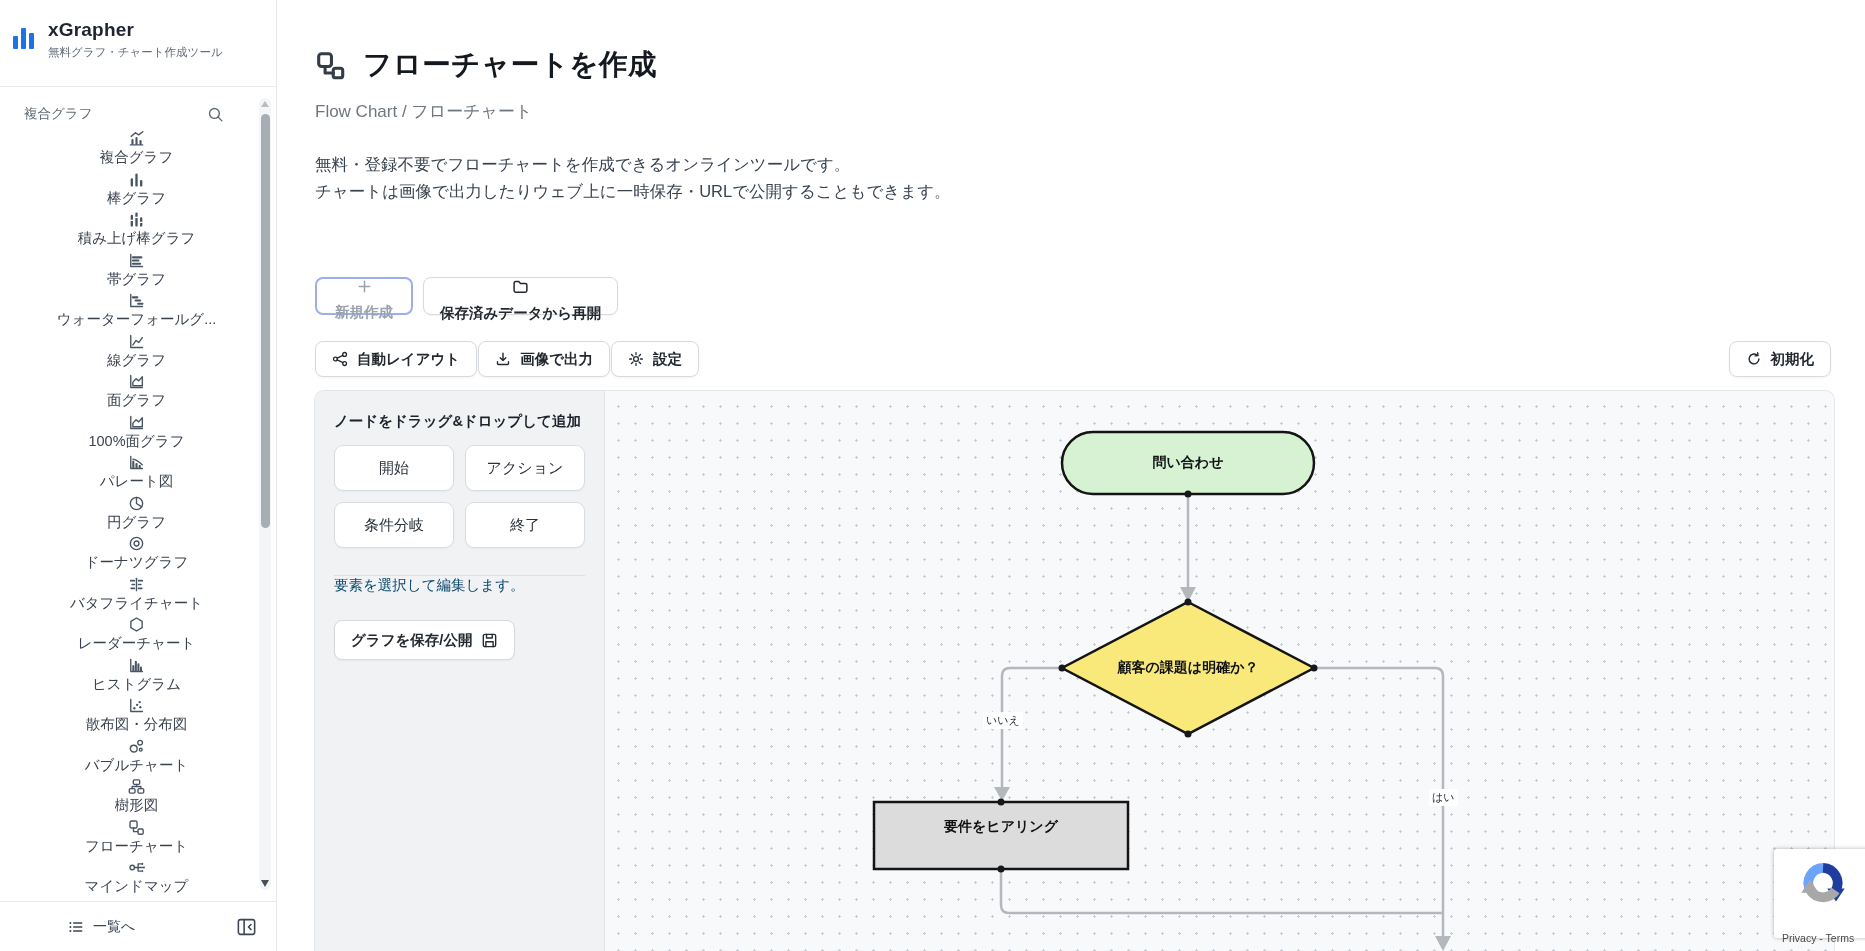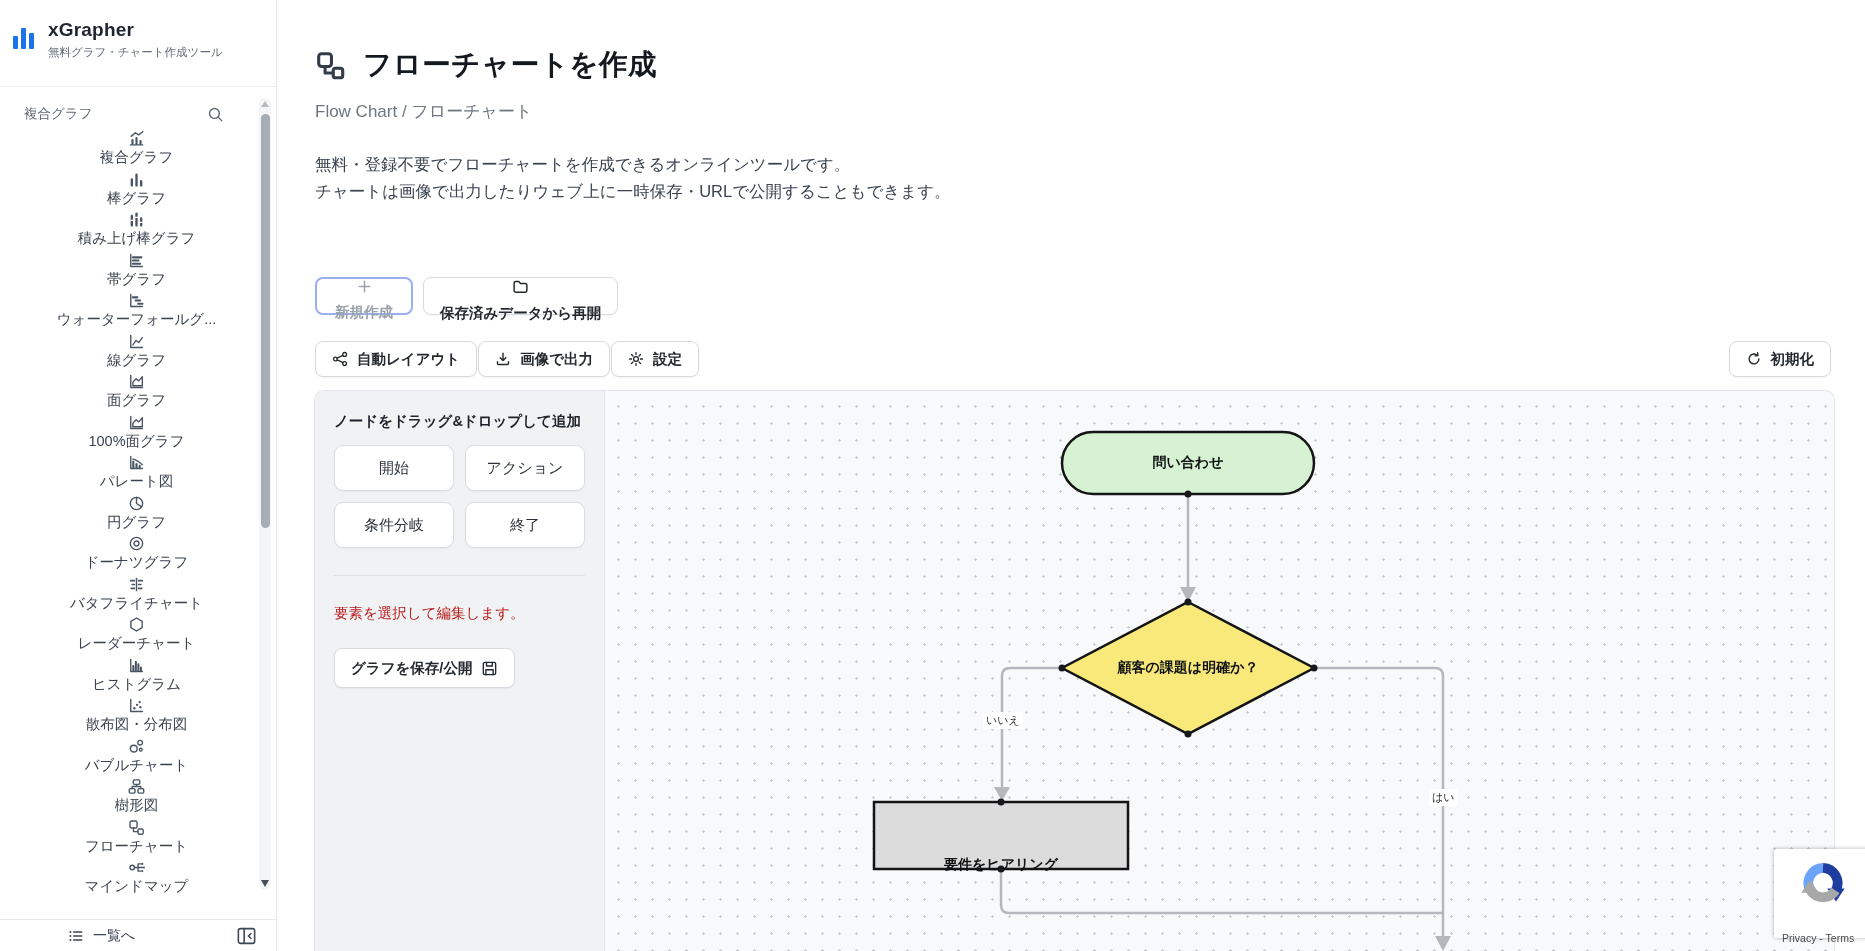--- a/index.html
+++ b/index.html
@@ -23,21 +23,21 @@
   .menu-item{height:40.5px;display:flex;align-items:center;padding-left:17px;gap:1px;cursor:pointer;flex-direction:column;}
   .mi-ic{color:#4a5563;flex:0 0 auto;}
   .mi-lb{font-size:14.5px;color:#39424e;white-space:nowrap;}
   
   .sb-track{position:absolute;right:5px;top:98px;width:12px;height:792px;background:#f4f5f6;border-radius:6px;}
   .sb-up{position:absolute;top:3px;left:2px;width:0;height:0;border-left:4px solid transparent;
     border-right:4px solid transparent;border-bottom:6px solid #b7bcc2;cursor:pointer;}
   .sb-thumb{position:absolute;top:16px;left:1.5px;width:9px;height:414px;background:#a6adb4;border-radius:5px;cursor:pointer;}
   .sb-down{position:absolute;bottom:3px;left:2px;width:0;height:0;border-left:4px solid transparent;
     border-right:4px solid transparent;border-top:7px solid #474d54;cursor:pointer;}
-  .sidebar-footer{position:absolute;left:0;bottom:0;width:100%;height:32px;border-top:1px solid #e6e8eb;
+  .sidebar-footer{position:absolute;left:0;bottom:0;width:100%;height:50px;border-top:1px solid #e6e8eb;
     background:#fff;}
   .list-btn{position:absolute;left:68px;top:50%;transform:translateY(-50%);display:flex;gap:9px;
     align-items:center;font-size:14px;color:#3c4654;cursor:pointer;}
   .collapse-btn{position:absolute;right:19px;top:50%;transform:translateY(-50%);color:#3c4654;cursor:pointer;}
 
   
   .title-row{position:absolute;left:315px;top:46px;display:flex;align-items:center;gap:17px;}
   .title-ic{color:#333c49;}
   .page-title{font-size:28.5px;font-weight:bold;color:#14181f;letter-spacing:.5px;}
   .breadcrumb{position:absolute;left:315px;top:100px;font-size:17px;color:#6e7680;}
@@ -57,32 +57,32 @@
   
   .workspace{position:absolute;left:314px;top:390px;width:1521px;height:561px;
     border:1px solid #e2e5e9;border-bottom:none;border-radius:10px 10px 0 0;overflow:hidden;background:#f8f9fb;}
   .panel{position:absolute;left:0;top:0;width:290px;height:100%;background:#f0f2f4;
     border-right:1px solid #e2e5e9;padding:21px 19px 0 19px;}
   .panel-heading{font-size:14.5px;font-weight:bold;color:#1d232b;}
   .node-grid{margin-top:14px;display:grid;grid-template-columns:1fr 1fr;gap:11px;}
   .node-btn{height:46px;background:#fff;border:1px solid #d9dde2;border-radius:9px;font-size:15px;
     font-weight:500;color:#2a313a;cursor:pointer;box-shadow:0 1px 2px rgba(20,30,40,.04);font-family:inherit;}
   .panel-hr{margin:27px 0 0 0;border:none;border-top:1px solid #dde0e4;}
-  .panel-hint{margin-top:28px;font-size:14.5px;color:#b91c1c;}
+  .panel-hint{font-size:14.5px;color:#0c4a6e;}
   .save-btn{margin-top:25px;height:40px;font-weight:bold;}
 
   .canvas{position:absolute;left:291px;top:0;right:0;bottom:0;background:#f8f9fb;
     background-image:radial-gradient(#c9ced4 1.2px,transparent 1.3px);
     background-size:17px 17px;background-position:4px 7px;}
   .flow-svg{position:absolute;left:0;top:0;}
   .node-label{position:absolute;display:flex;align-items:center;justify-content:center;
     font-size:14px;font-weight:bold;color:#101214;pointer-events:none;text-align:center;}
   .lbl-start{left:456px;top:41px;width:252px;height:62px;}
   .lbl-decision{left:456px;top:211px;width:252px;height:132px;}
-  .lbl-process{left:268px;top:411px;width:254px;height:49px;margin-top:38px;}
+  .lbl-process{left:268px;top:411px;width:254px;height:49px;}
   .edge-label{position:absolute;background:#fff;font-size:11px;color:#2b2f34;padding:1px 3px;
     pointer-events:none;}
   .lbl-no{left:377px;top:321px;}
   .lbl-yes{left:823px;top:398px;}
 
   
   .recaptcha{position:absolute;left:1774px;top:849px;width:96px;height:89px;background:#fff;
     border-radius:3px;box-shadow:0 0 4px rgba(0,0,0,.3);}
   .rc-logo{position:absolute;left:23px;top:4px;}
   .rc-links{position:absolute;left:8px;top:67px;font-size:10.5px;color:#4a4a4a;white-space:nowrap;margin-top:16px;}

